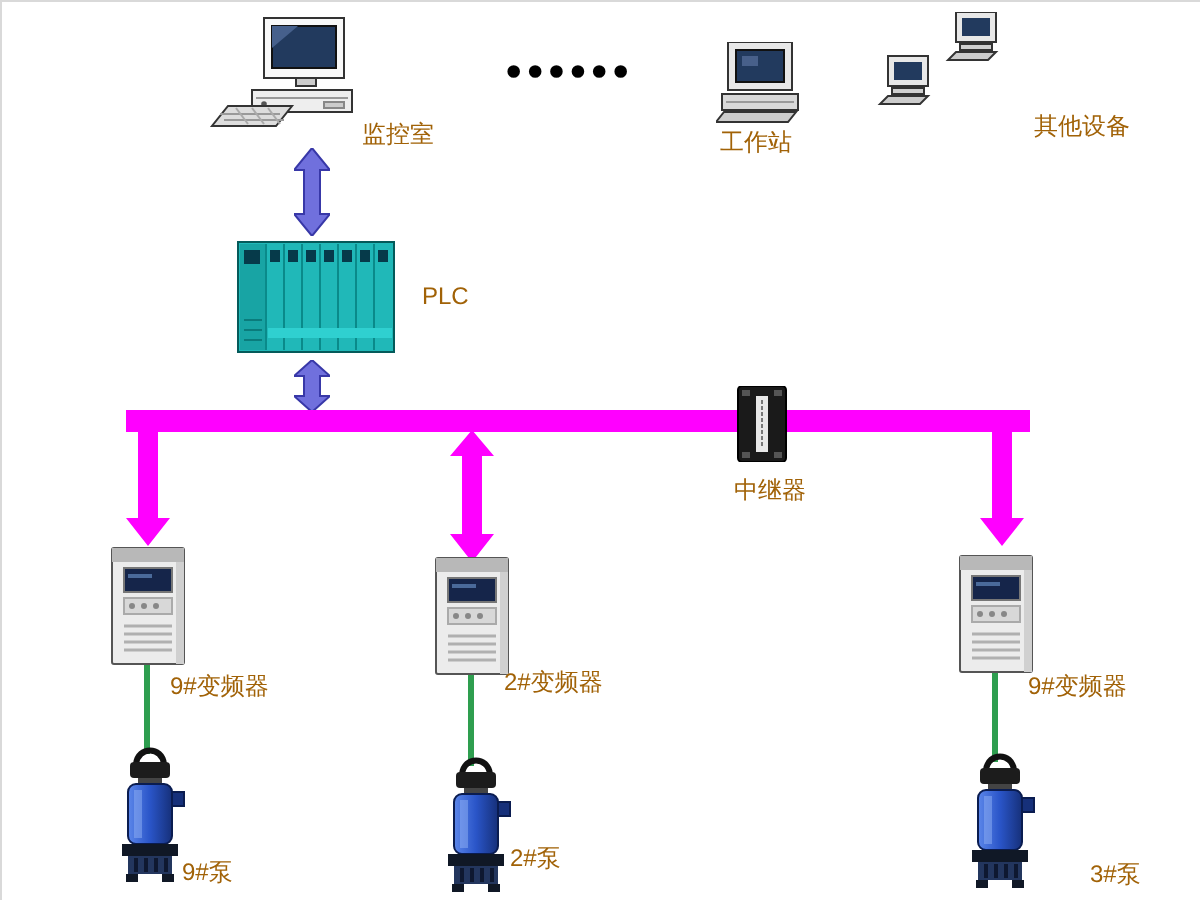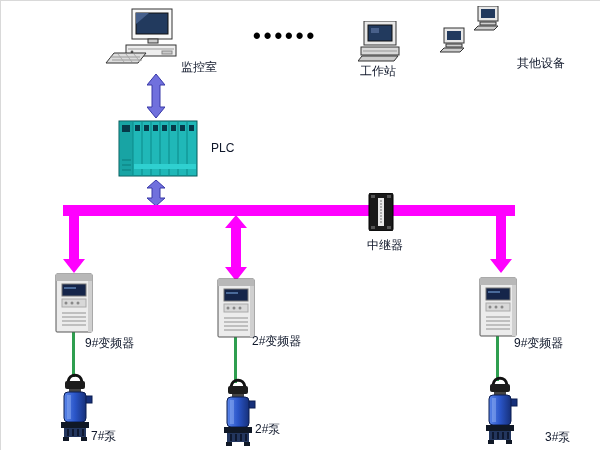--- a/index.html
+++ b/index.html
@@ -2,21 +2,21 @@
 <html><head>
 <meta charset="utf-8">
 <style>
   html,body{margin:0;padding:0;background:#fff;}
   .stage{
     position:relative;width:600px;height:450px;background:#ffffff;
     border:1px solid #d9d9d9;overflow:hidden;
     font-family:"Liberation Sans","DejaVu Sans",sans-serif;
   }
   .icon{position:absolute;line-height:0;}
-  .label{position:absolute;font-size:12px;color:#0f172a;white-space:nowrap;z-index:5;}
+  .label{position:absolute;font-size:12px;color:#a16207;white-space:nowrap;z-index:5;}
   .dots{position:absolute;font-size:22px;font-weight:bold;letter-spacing:3px;color:#000;z-index:4;}
   .greenlink{position:absolute;width:3px;background:#2E9E4F;z-index:1;}
   #bus{position:absolute;left:62px;top:204px;width:452px;height:11px;background:#FF00FF;z-index:2;}
   #bus-label{left:126px;top:202px;font-weight:bold;z-index:6;}
 
   #n-monitor-room{left:103px;top:6px;}
   #l-monitor-room{left:180px;top:58px;}
   #n-dots{left:252px;top:22px;}
   #n-workstation{left:357px;top:20px;}
   #l-workstation{left:359px;top:62px;font-family:Liberation Serif, serif;}
@@ -303,17 +303,17 @@
       <rect x="7" y="56" width="22" height="9" fill="#23365e"></rect>
       <line x1="11" y1="57" x2="11" y2="64" stroke="#0e1830" stroke-width="2"></line>
       <line x1="16" y1="57" x2="16" y2="64" stroke="#0e1830" stroke-width="2"></line>
       <line x1="21" y1="57" x2="21" y2="64" stroke="#0e1830" stroke-width="2"></line>
       <line x1="26" y1="57" x2="26" y2="64" stroke="#0e1830" stroke-width="2"></line>
       <rect x="6" y="65" width="6" height="4" fill="#101826"></rect>
       <rect x="24" y="65" width="6" height="4" fill="#101826"></rect>
     </svg>
   </div>
 
-  <div class="label" id="l-pump1">7#泵</div>
+  <div class="label" id="l-pump1">9#泵</div>
   <div class="label" id="l-pump2">2#泵</div>
   <div class="label" id="l-pump3">3#泵</div>
 
 </div>
 
 </body></html>

